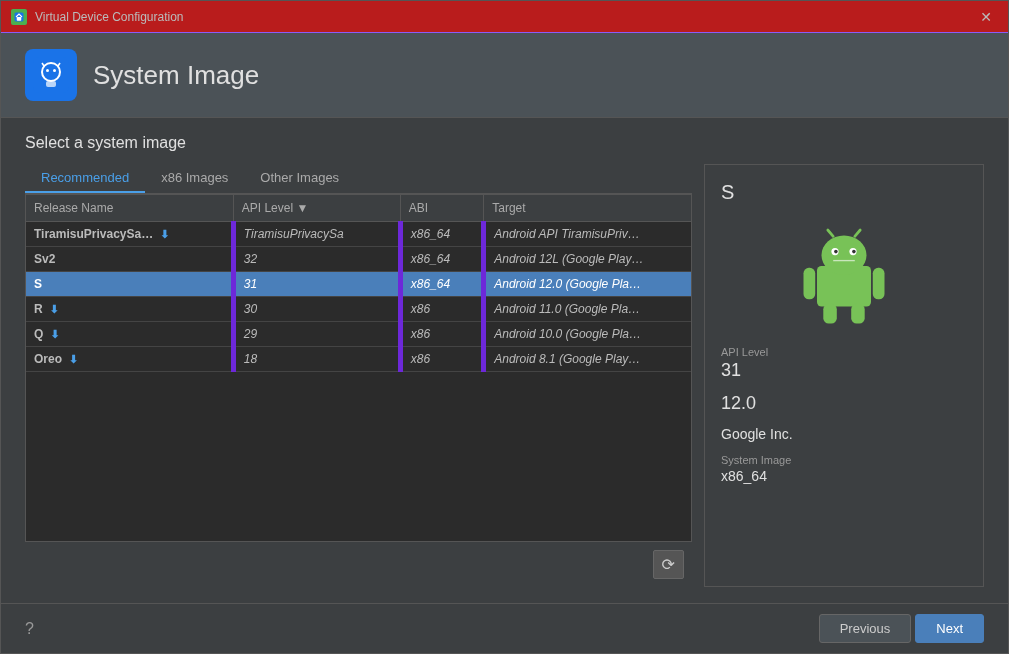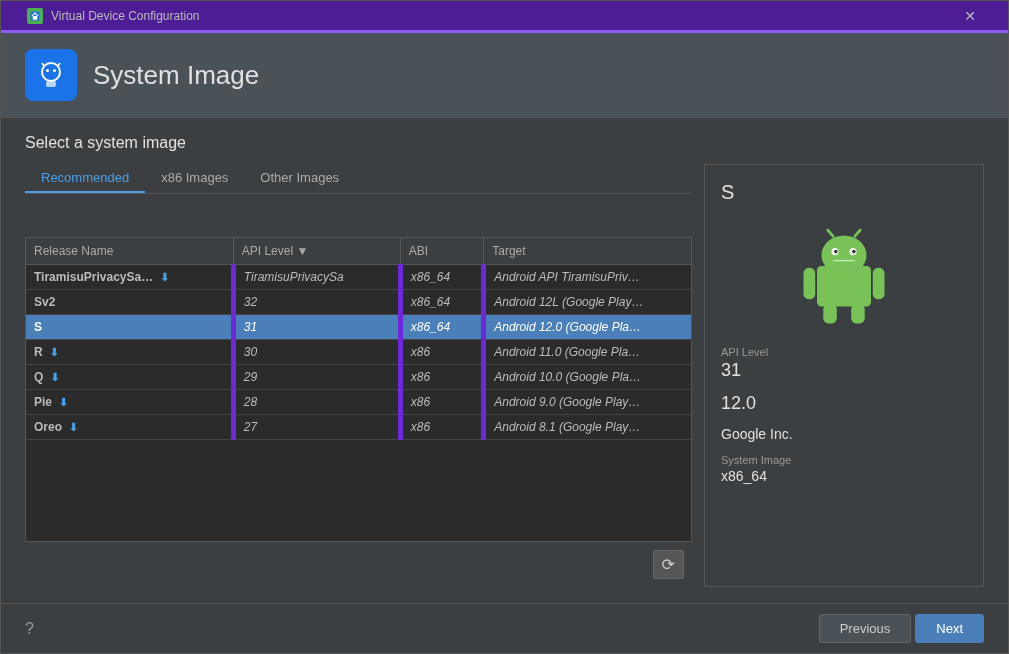--- a/index.html
+++ b/index.html
@@ -16,26 +16,26 @@
     .window {
       width: 1009px;
       height: 654px;
       background: #3c3f41;
       border: 1px solid #555;
       display: flex;
       flex-direction: column;
       position: relative;
     }
     .title-bar {
-      background: #4c1d95;
+      background: #b91c1c;
       height: 32px;
       display: flex;
       align-items: center;
-      padding: 0 26px;
-      border-bottom: 3px solid #8b5cf6;
+      padding: 0 10px;
+      border-bottom: 1px solid #8b5cf6;
       justify-content: space-between;
     }
     .title-bar-left {
       display: flex;
       align-items: center;
       gap: 8px;
     }
     .title-bar-icon {
       width: 16px;
       height: 16px;
@@ -120,21 +120,20 @@
     .tab.active {
       color: #4a9fe8;
       border-bottom: 2px solid #4a9fe8;
     }
 
     .table-container {
       flex: 1;
       overflow-y: auto;
       border: 1px solid #555;
       background: #2b2b2b;
-      margin-top: 43px;
     }
     .table-container::-webkit-scrollbar { width: 8px; }
     .table-container::-webkit-scrollbar-track { background: #3c3f41; }
     .table-container::-webkit-scrollbar-thumb { background: #666; border-radius: 4px; }
 
     table {
       width: 100%;
       border-collapse: collapse;
       font-size: 12px;
     }
@@ -357,28 +356,22 @@
                   <td>x86</td>
                   <td>Android 11.0 (Google Pla…</td>
                 </tr>
                 <tr>
                   <td>Q<span class="download-icon"> ⬇</span></td>
                   <td>29</td>
                   <td>x86</td>
                   <td>Android 10.0 (Google Pla…</td>
                 </tr>
                 <tr>
-                  <td>Pie<span class="download-icon"> ⬇</span></td>
-                  <td>28</td>
-                  <td>x86</td>
-                  <td>Android 9.0 (Google Play…</td>
-                </tr>
-                <tr>
                   <td>Oreo<span class="download-icon"> ⬇</span></td>
-                  <td>27</td>
+                  <td>18</td>
                   <td>x86</td>
                   <td>Android 8.1 (Google Play…</td>
                 </tr>
               </tbody>
           </table>
         </div>
 
         <div class="table-footer">
           <button class="refresh-btn">⟳</button>
         </div>

